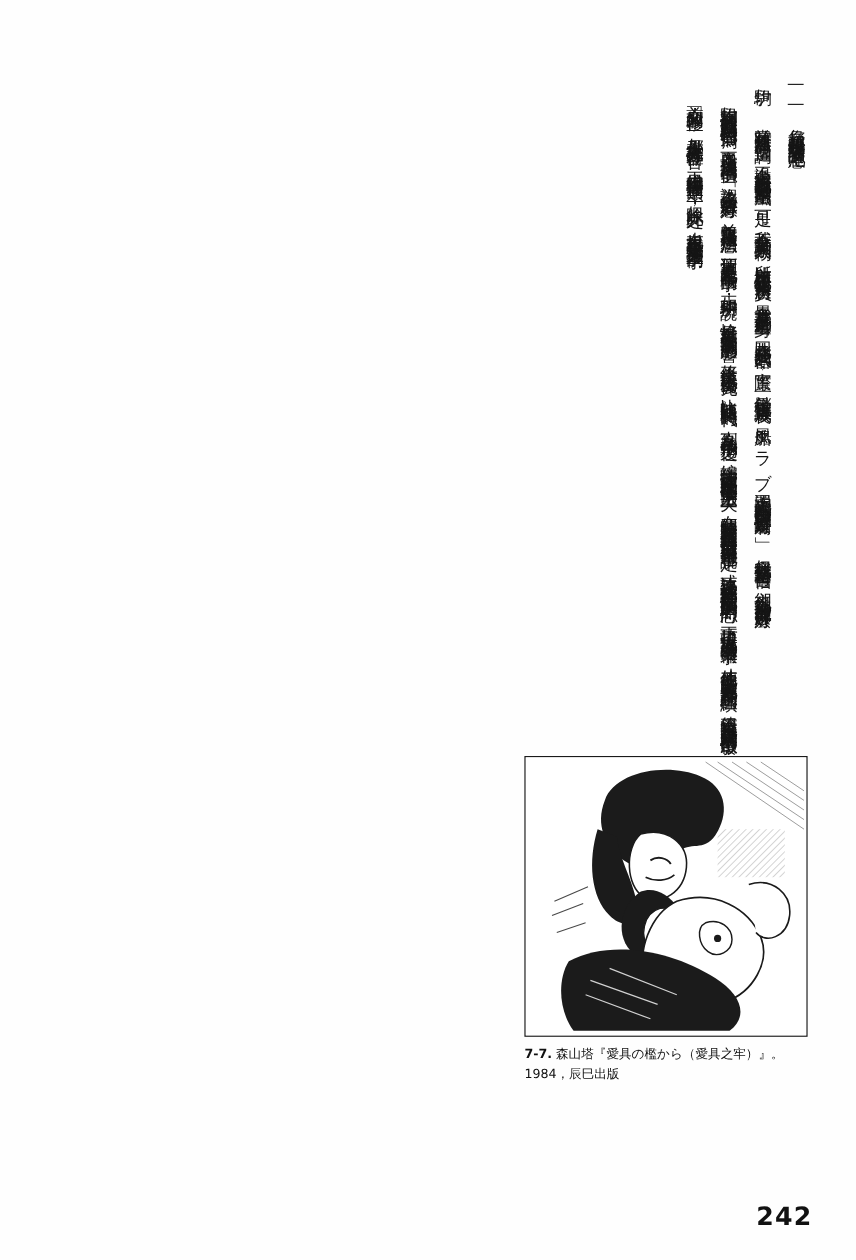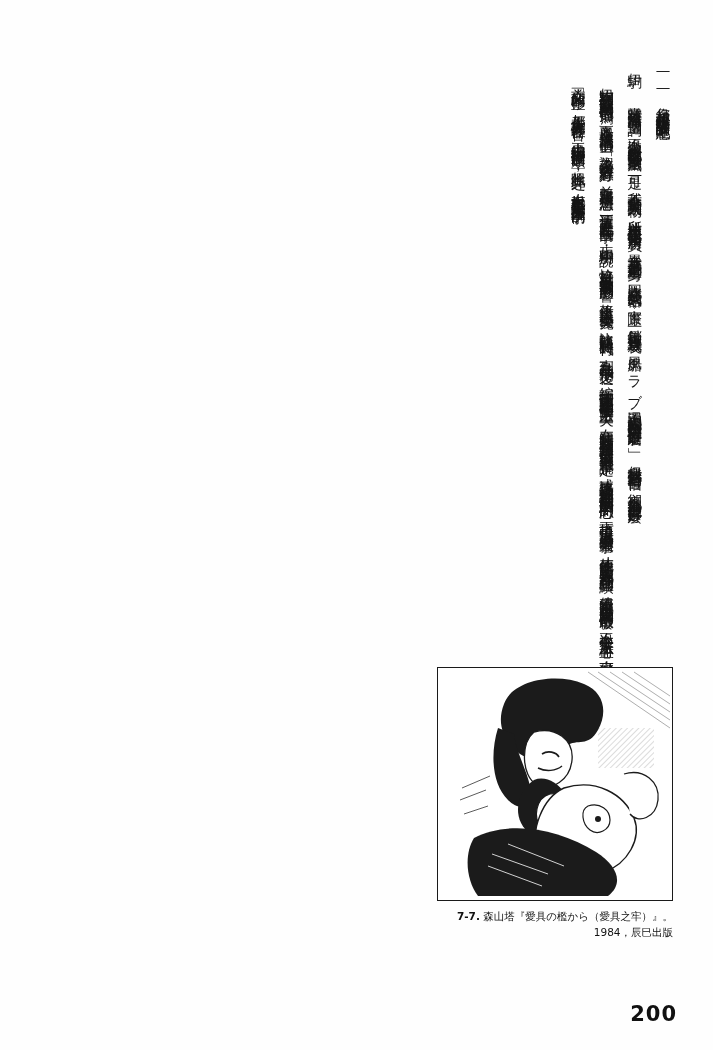--- a/index.html
+++ b/index.html
@@ -48,23 +48,22 @@
   }
 
   .indent {
     text-indent: 1em;
   }
 
   
   .figure {
     position: absolute;
     left: 437px;
-    top: 667px;
+    top: 630px;
     width: 236px;
-    text-align: right;
   }
   .figure-image {
     width: 234px;
     height: 232px;
     border: 1px solid #1a1a1a;
     background: #ffffff;
     position: relative;
     overflow: hidden;
   }
 
@@ -157,14 +156,14 @@
         </g>
       </svg>
     </div>
     <div class="fig-caption">
       <span class="fignum">7-7.</span>
       <span>森山塔『愛具の檻から（愛具之牢）』。</span>
       <span class="figyear">1984，辰巳出版</span>
     </div>
   </div>
 
-  <div class="page-number">200</div>
+  <div class="page-number">242</div>
 </div>
 
 </body></html>

